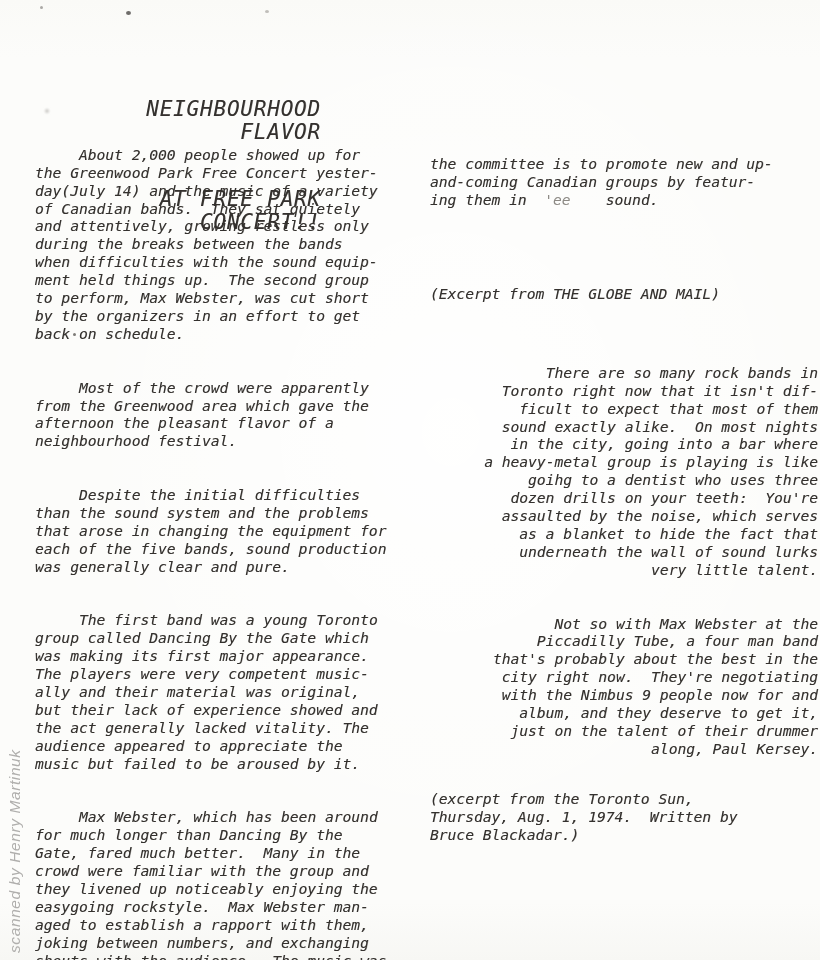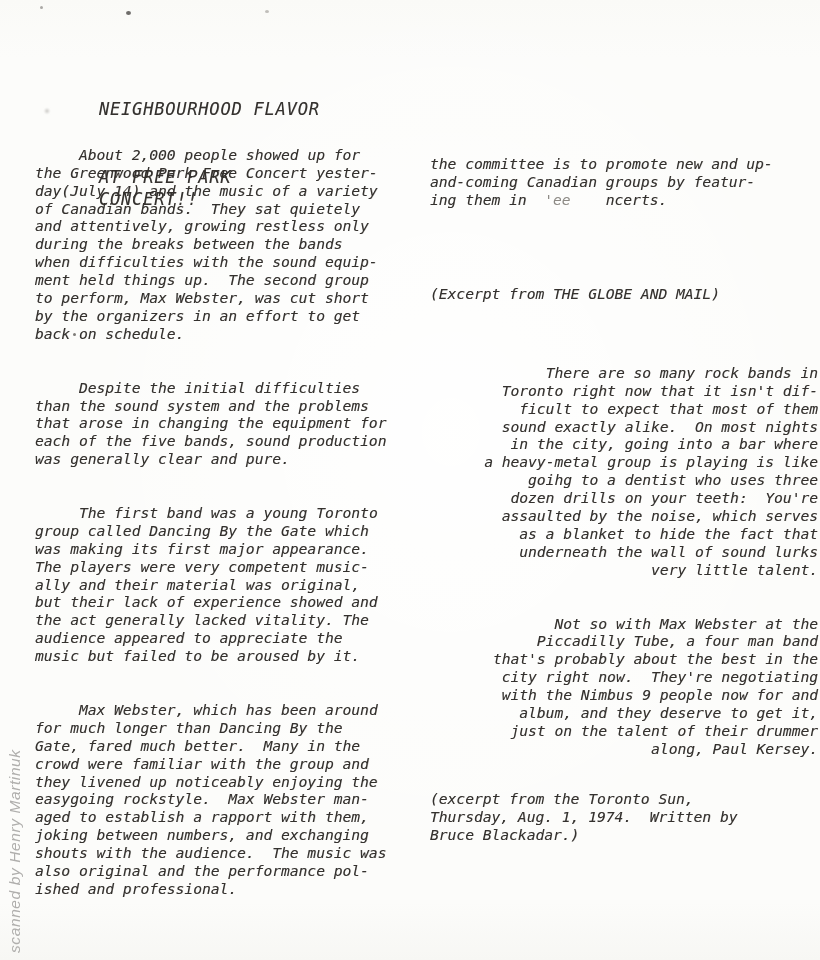--- a/index.html
+++ b/index.html
@@ -16,22 +16,22 @@
   }
   .tw {
     font-size:14.6px;
     line-height:17.9px;
     white-space:pre-wrap;
     text-shadow:0.3px 0.3px 0.3px rgba(40,38,35,0.35);
   }
   .tw p { margin:0; }
   .title-block {
     position:absolute; left:99px; top:53px; width:222px;
-    text-align:left; line-height:22.5px; letter-spacing:0.8px;
-    font-size:17px;
+    text-align:right; line-height:22.5px; letter-spacing:0.8px;
+    font-size:21px;
   }
   .left-col  { position:absolute; left:35px;  top:110px; width:398px; }
   .right-intro   { position:absolute; left:430px; top:119px; width:388px; }
   .globe-credit  { position:absolute; left:430px; top:249px; width:388px; }
   .right-article { position:absolute; left:430px; top:328px; width:388px;text-align:right; }
   .sun-credit    { position:absolute; left:430px; top:754px; width:388px; }
   .faded { color:#8d8a85; text-shadow:none; }
   .watermark {
     position:absolute; left:6px; top:953px;
     transform:rotate(-90deg); transform-origin:0 0;
@@ -67,20 +67,24 @@
 the Greenwood Park Free Concert yester-
 day(July 14) and the music of a variety
 of Canadian bands.  They sat quietely
 and attentively, growing restless only
 during the breaks between the bands
 when difficulties with the sound equip-
 ment held things up.  The second group
 to perform, Max Webster, was cut short
 by the organizers in an effort to get
 back on schedule.</p>
+    <p>     Most of the crowd were apparently
+from the Greenwood area which gave the
+afternoon the pleasant flavor of a
+neighbourhood festival.</p>
     <p>     Despite the initial difficulties
 than the sound system and the problems
 that arose in changing the equipment for
 each of the five bands, sound production
 was generally clear and pure.</p>
     <p>     The first band was a young Toronto
 group called Dancing By the Gate which
 was making its first major appearance.
 The players were very competent music-
 ally and their material was original,
@@ -99,21 +103,21 @@
 shouts with the audience.  The music was
 also original and the performance pol-
 ished and professional.</p>
     
     
   </div>
 
   <div class="right-intro tw">
     <p><span>the committee is to promote new and up-
 and-coming Canadian groups by featur-
-ing them in  </span><span class="faded">'ee</span><span>    ncerts.</span></p>
+ing them in  </span><span class="faded">'ee</span><span>    sound.</span></p>
   </div>
 
   <div class="globe-credit tw">
     <p>(Excerpt from THE GLOBE AND MAIL)</p>
   </div>
 
   <div class="right-article tw">
     <p>     There are so many rock bands in
 Toronto right now that it isn't dif-
 ficult to expect that most of them

